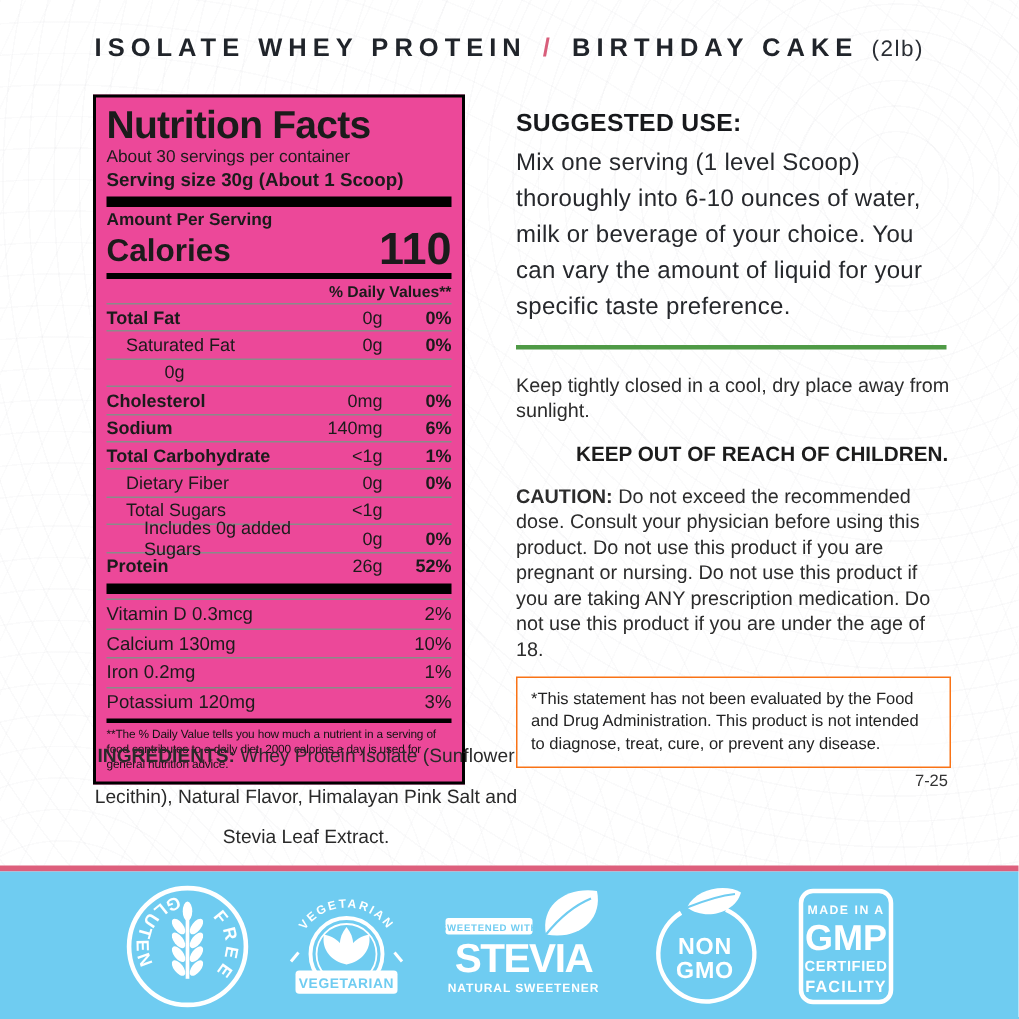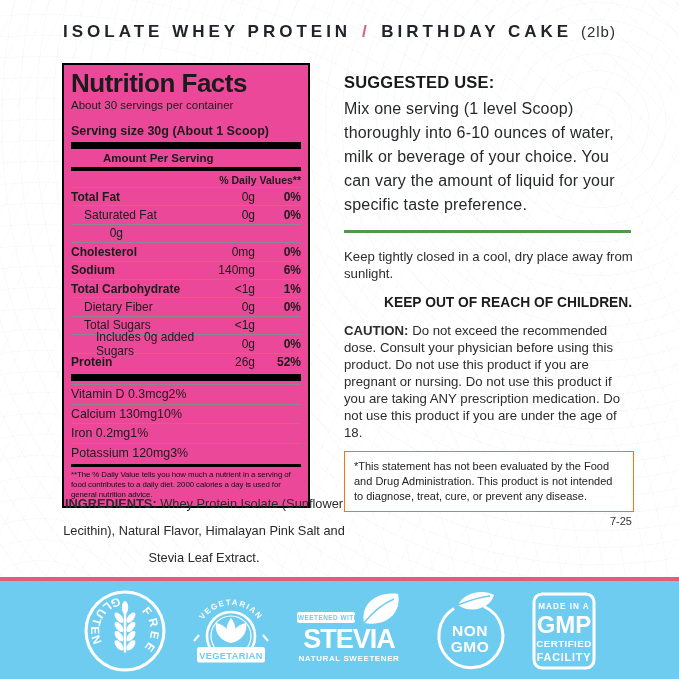--- a/index.html
+++ b/index.html
@@ -21,37 +21,37 @@
   .header { position:absolute; top:22px; left:0; width:679px; text-align:center;
     font-size:17px; font-weight:bold; letter-spacing:4px; color:#20242a; white-space:nowrap; }
   .header .slash { color:#d85e7b; font-weight:bold; padding:0 2px; }
   .header .size { font-weight:400; letter-spacing:1px; font-size:15px; color:#2a2e34; }
 
   
   .nfbox { position:absolute; left:62px; top:63px; width:248px; min-height:420px;
     background:#ec4899; border:2px solid #000; padding:3px 7px 6px 7px; }
   .nf-title { font-size:26px; font-weight:800; letter-spacing:-.5px; line-height:30px; }
   .nf-serv { font-size:11.5px; line-height:13px; margin-top:1px; }
-  .nf-ss { font-size:12.5px; font-weight:bold; line-height:15px; margin-top:12px; }
+  .nf-ss { font-size:12.5px; font-weight:bold; line-height:15px; margin-top:1px; }
   .bar7 { height:7px; background:#000; margin:3px 0; }
   .bar4 { height:4px; background:#000; margin:2px 0; }
   .bar3 { height:3px; background:#000; margin:2px 0; }
-  .nf-aps { font-size:11.5px; font-weight:bold; line-height:13px; margin-top:2px;margin-left:32px; }
+  .nf-aps { font-size:11.5px; font-weight:bold; line-height:13px; margin-top:2px; }
   .cal-row { display:flex; align-items:flex-end; justify-content:space-between; margin-top:0; }
   .cal-label { font-size:21px; font-weight:800; line-height:24px; }
   .cal-value { font-size:30px; font-weight:800; line-height:26px; }
   .dv-head { text-align:right; font-size:10.5px; font-weight:bold; line-height:14px; margin-top:2px; }
   .nrow { display:flex; align-items:center; border-top:1px solid #8a8a8a; height:18.4px; font-size:12px; }
   .nrow .nname { flex:1; }
   .nrow .namt { width:52px; text-align:right; }
   .nrow .ndv { width:46px; text-align:right; font-weight:bold; }
   .b { font-weight:bold; }
   .i1 { padding-left:13px; }
   .i2 { padding-left:25px; }
-  .vrow { display:flex; align-items:center; border-top:1px solid #8a8a8a; height:19.6px; font-size:12.4px; }
+  .vrow { display:flex; align-items:center; justify-content:space-between; border-top:1px solid #8a8a8a; height:19.6px; font-size:12.4px; }
   .vrow:first-child { border-top:none; }
   .vrow .ndv { font-weight:normal; }
   .nf-foot { font-size:7.9px; line-height:10px; letter-spacing:-.1px; color:#111; margin-top:3px; }
 
   
   .ingredients { position:absolute; left:62px; top:490px; width:284px; font-size:12.8px; line-height:27px; color:#2a2a2a;text-align:center; }
   .ingredients .contains { margin-top:5px; }
 
   
   .rightcol { position:absolute; left:344px; top:73px; width:290px; color:#222; }
@@ -82,20 +82,24 @@
   <span>BIRTHDAY CAKE</span>
   <span class="size">(2lb)</span>
 </div>
 
 <div class="nfbox">
   <div class="nf-title">Nutrition Facts</div>
   <div class="nf-serv">About 30 servings per container</div>
   <div class="nf-ss">Serving size 30g (About 1 Scoop)</div>
   <div class="bar7"></div>
   <div class="nf-aps">Amount Per Serving</div>
+  <div class="cal-row">
+    <span class="cal-label">Calories</span>
+    <span class="cal-value">110</span>
+  </div>
   <div class="bar4"></div>
   <div class="dv-head">% Daily Values**</div>
 
   <div class="nrow">
     <span class="nname b">Total Fat</span>
     <span class="namt">0g</span>
     <span class="ndv">0%</span>
   </div>
   <div class="nrow">
     <span class="nname i1">Saturated Fat</span>

